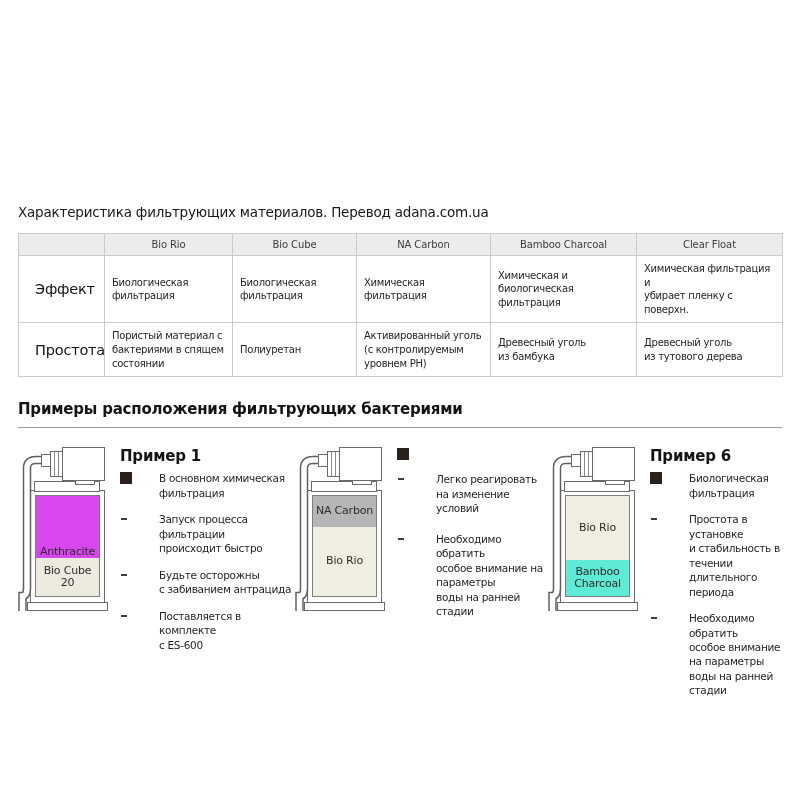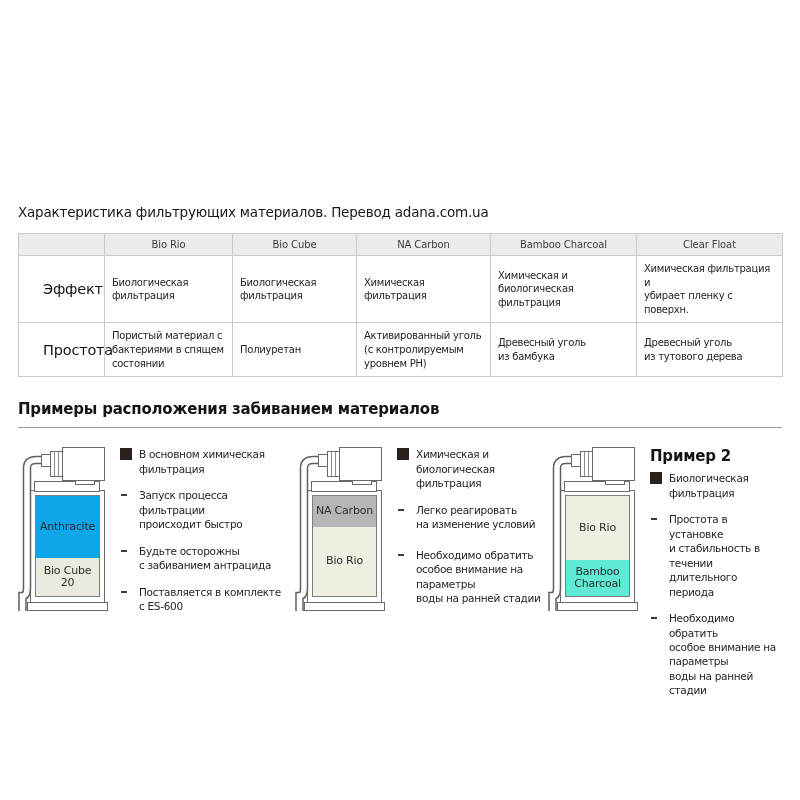--- a/index.html
+++ b/index.html
@@ -39,21 +39,21 @@
     background: #ececec;
     font-size: 10px;
     color: #3c3c3c;
     text-align: center;
     padding: 5px 2px;
     letter-spacing: -0.1px;
   }
   td.rowlabel {
     font-size: 14.5px;
     color: #141414;
-    padding: 6px 4px 6px 24px;
+    padding: 6px 4px 6px 16px;
     letter-spacing: -0.2px;
   }
   td.cell {
     font-size: 10px;
     line-height: 1.36;
     letter-spacing: -0.25px;
     color: #242424;
     padding: 6px 4px 6px 7px;
     white-space: pre-line;
   }
@@ -120,21 +120,21 @@
 
   
   .example-text { padding-top: 2px; }
   .example-title {
     font-size: 15px;
     font-weight: bold;
     letter-spacing: -0.2px;
     color: #141414;
     margin-bottom: 6px;
   }
-  .note { display: flex; margin-bottom: 12px; }
+  .note { display: flex; margin-bottom: 12px; gap: 20px; }
   .note-icon-col { flex: 0 0 12px; margin-right: 7px; }
   .square-bullet {
     width: 12px; height: 12px; margin-top: 1px;
     background: #2a211d;
     display: block;
   }
   .dash-bullet {
     width: 6px; height: 2px; margin-top: 6px; margin-left: 1px;
     background: #3d3d3d;
     display: block;
@@ -195,30 +195,30 @@
 (с контролируемым
 уровнем PH)</td>
       <td class="cell">Древесный уголь
 из бамбука</td>
       <td class="cell">Древесный уголь
 из тутового дерева</td>
     </tr>
   </tbody>
     </table>
 
-  <div class="section-heading">Примеры расположения забиванием материалов</div>
+  <div class="section-heading">Примеры расположения фильтрующих бактериями</div>
   <hr class="section-rule">
 
   <div class="examples">
 
     <div class="example ex1">
       <div class="filter-diagram">
         <div class="filter-body">
           <div class="media-stack">
-            <div class="media-layer" style="height: 62%; background: #0ea5e9;">
+            <div class="media-layer" style="height: 62%; background: #d946ef; align-items: flex-end;">
                 <span>Anthracite</span>
               </div>
             <div class="media-layer" style="height: 38%; background: rgb(236, 234, 222);">
                 <span>Bio Cube 20</span>
               </div>
           </div>
         </div>
         <div class="filter-lid"></div>
         <div class="filter-base"></div>
         <svg class="filter-svg" width="96" height="172" viewBox="0 0 96 172">
@@ -226,20 +226,21 @@
           <path d="M 38 15 H 18 Q 9 15 9 23 V 143 Q 9 151 4.5 151 V 166" fill="none" stroke="#ffffff" stroke-width="5.5"></path>
           <rect x="57.5" y="34.5" width="19" height="5" fill="#ffffff" stroke="#6a6a6a"></rect>
           <rect x="44.5" y="2.5" width="42" height="33" fill="#ffffff" stroke="#6a6a6a"></rect>
           <rect x="32.5" y="6.5" width="12" height="25" fill="#ffffff" stroke="#6a6a6a"></rect>
           <line x1="36.5" y1="7" x2="36.5" y2="31" stroke="#8a8a8a"></line>
           <line x1="40.5" y1="7" x2="40.5" y2="31" stroke="#8a8a8a"></line>
           <rect x="23.5" y="9.5" width="9" height="12" fill="#ffffff" stroke="#6a6a6a"></rect>
         </svg>
       </div>
       <div class="example-text">
+        <div class="example-title">Пример 1</div>
         <div class="note">
           <span class="note-icon-col">
               <span class="square-bullet"></span>
             </span>
           <span class="note-text">В основном химическая
 фильтрация</span>
         </div>
         <div class="note">
           <span class="note-icon-col">
               <span class="dash-bullet"></span>
@@ -287,22 +288,20 @@
           <line x1="36.5" y1="7" x2="36.5" y2="31" stroke="#8a8a8a"></line>
           <line x1="40.5" y1="7" x2="40.5" y2="31" stroke="#8a8a8a"></line>
           <rect x="23.5" y="9.5" width="9" height="12" fill="#ffffff" stroke="#6a6a6a"></rect>
         </svg>
       </div>
       <div class="example-text">
         <div class="note">
           <span class="note-icon-col">
               <span class="square-bullet"></span>
             </span>
-          <span class="note-text">Химическая и
-биологическая фильтрация</span>
         </div>
         <div class="note">
           <span class="note-icon-col">
               <span class="dash-bullet"></span>
             </span>
           <span class="note-text">Легко реагировать
 на изменение условий</span>
         </div>
         <div class="note" style="margin-top:16px">
           <span class="note-icon-col">
@@ -335,21 +334,21 @@
           <path d="M 38 15 H 18 Q 9 15 9 23 V 143 Q 9 151 4.5 151 V 166" fill="none" stroke="#ffffff" stroke-width="5.5"></path>
           <rect x="57.5" y="34.5" width="19" height="5" fill="#ffffff" stroke="#6a6a6a"></rect>
           <rect x="44.5" y="2.5" width="42" height="33" fill="#ffffff" stroke="#6a6a6a"></rect>
           <rect x="32.5" y="6.5" width="12" height="25" fill="#ffffff" stroke="#6a6a6a"></rect>
           <line x1="36.5" y1="7" x2="36.5" y2="31" stroke="#8a8a8a"></line>
           <line x1="40.5" y1="7" x2="40.5" y2="31" stroke="#8a8a8a"></line>
           <rect x="23.5" y="9.5" width="9" height="12" fill="#ffffff" stroke="#6a6a6a"></rect>
         </svg>
       </div>
       <div class="example-text">
-        <div class="example-title">Пример 2</div>
+        <div class="example-title">Пример 6</div>
         <div class="note">
           <span class="note-icon-col">
               <span class="square-bullet"></span>
             </span>
           <span class="note-text">Биологическая фильтрация</span>
         </div>
         <div class="note" style="margin-top:0">
           <span class="note-icon-col">
               <span class="dash-bullet"></span>
             </span>

